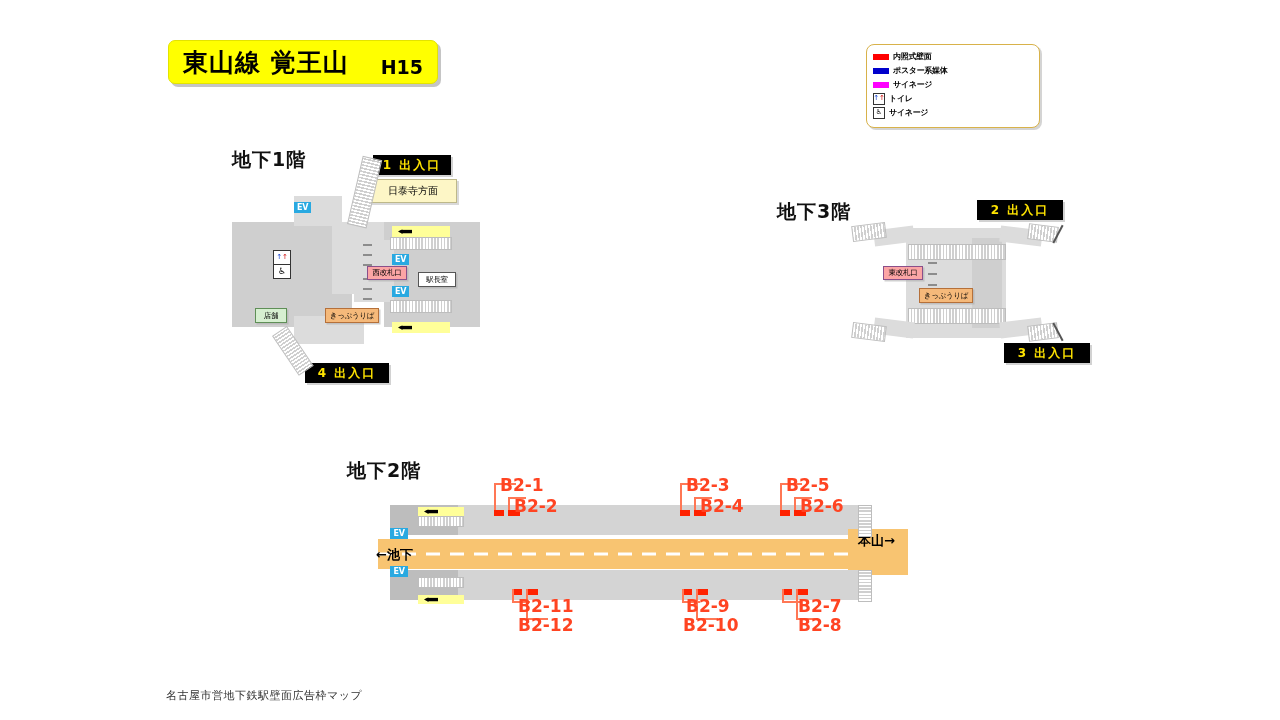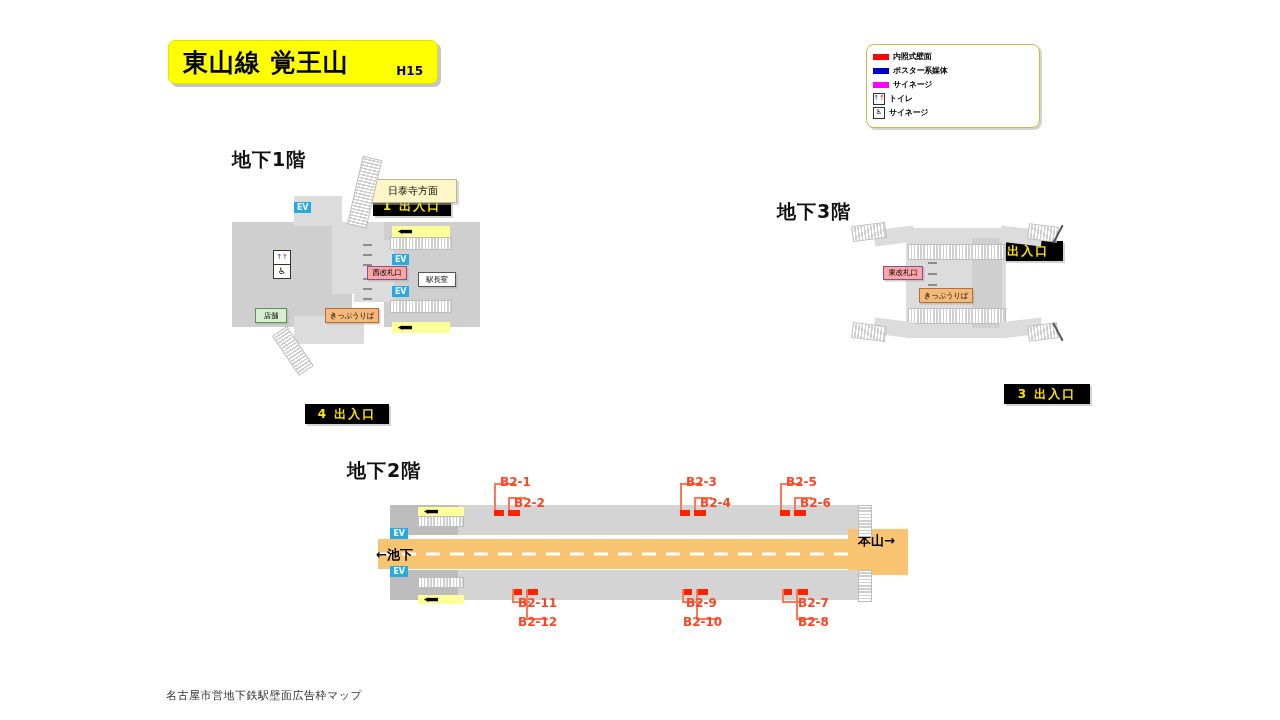--- a/index.html
+++ b/index.html
@@ -18,21 +18,21 @@
     border:1px solid #e3e300;
   }
   #title-banner .tb-inner{
     position:absolute;inset:0;display:flex;align-items:center;
   }
   #title-line{
     margin-left:14px;font-size:25px;font-weight:bold;color:#000;letter-spacing:1px;
     white-space:nowrap;
   }
   #title-code{
-    position:absolute;right:14px;bottom:5px;font-size:12px;font-weight:bold;color:#000;
+    position:absolute;right:14px;bottom:5px;font-size:19px;font-weight:bold;color:#000;
   }
 
   
   #legend{
     left:866px;top:44px;width:172px;height:82px;
     background:#fff;border:1px solid #d8b24a;border-radius:8px;
     box-shadow:2px 2px 0 rgba(170,170,170,.5);
   }
   .legend-cols{display:flex;padding:5px 6px 0 6px;gap:6px;}
   .legend-col{display:flex;flex-direction:column;gap:1px;}
@@ -59,21 +59,20 @@
   .ico-toilet .f{color:#cc0000;}
 
   
   .floor-title{font-size:19px;font-weight:bold;color:#111;letter-spacing:1px;}
 
   
   .exit-plate{
     background:#000;color:#ffe400;font-weight:bold;font-size:12px;
     display:flex;align-items:center;justify-content:center;letter-spacing:2px;
     box-shadow:2px 2px 0 rgba(180,180,180,.6);
-    margin-top:41px;
   }
   .exit-sub{
     background:#fdf6c6;border:1px solid #bdb88a;color:#000;font-size:10px;
     display:flex;align-items:center;justify-content:center;
     box-shadow:2px 2px 0 rgba(180,180,180,.5);
   }
 
   
   .floorfill{background:#cfcfcf;}
   .floorfill2{background:#dcdcdc;}
@@ -97,21 +96,21 @@
 
   
   .platform{background:#d4d4d4;}
   .track{background:#f8c471;}
   .track-dash{
     position:absolute;left:0;right:0;top:50%;height:3px;transform:translateY(-50%);
     background:repeating-linear-gradient(90deg,#ffffff 0 14px,transparent 14px 24px);
   }
   .dir-label{font-size:13px;font-weight:bold;color:#000;white-space:nowrap;}
   .admark{position:absolute;height:6px;background:#ff2200;}
-  .adlabel{position:absolute;font-size:12px;font-weight:bold;color:#ff4422;white-space:nowrap;}
+  .adlabel{position:absolute;font-size:17px;font-weight:bold;color:#ff4422;white-space:nowrap;}
   .leader{position:absolute;background:#ff7755;}
 
   
   #footer-note{left:166px;top:688px;font-size:11px;color:#333;letter-spacing:.5px;}
 </style>
 </head>
 <body>
 
 <div class="abs" id="title-banner">
   <div class="tb-inner">

